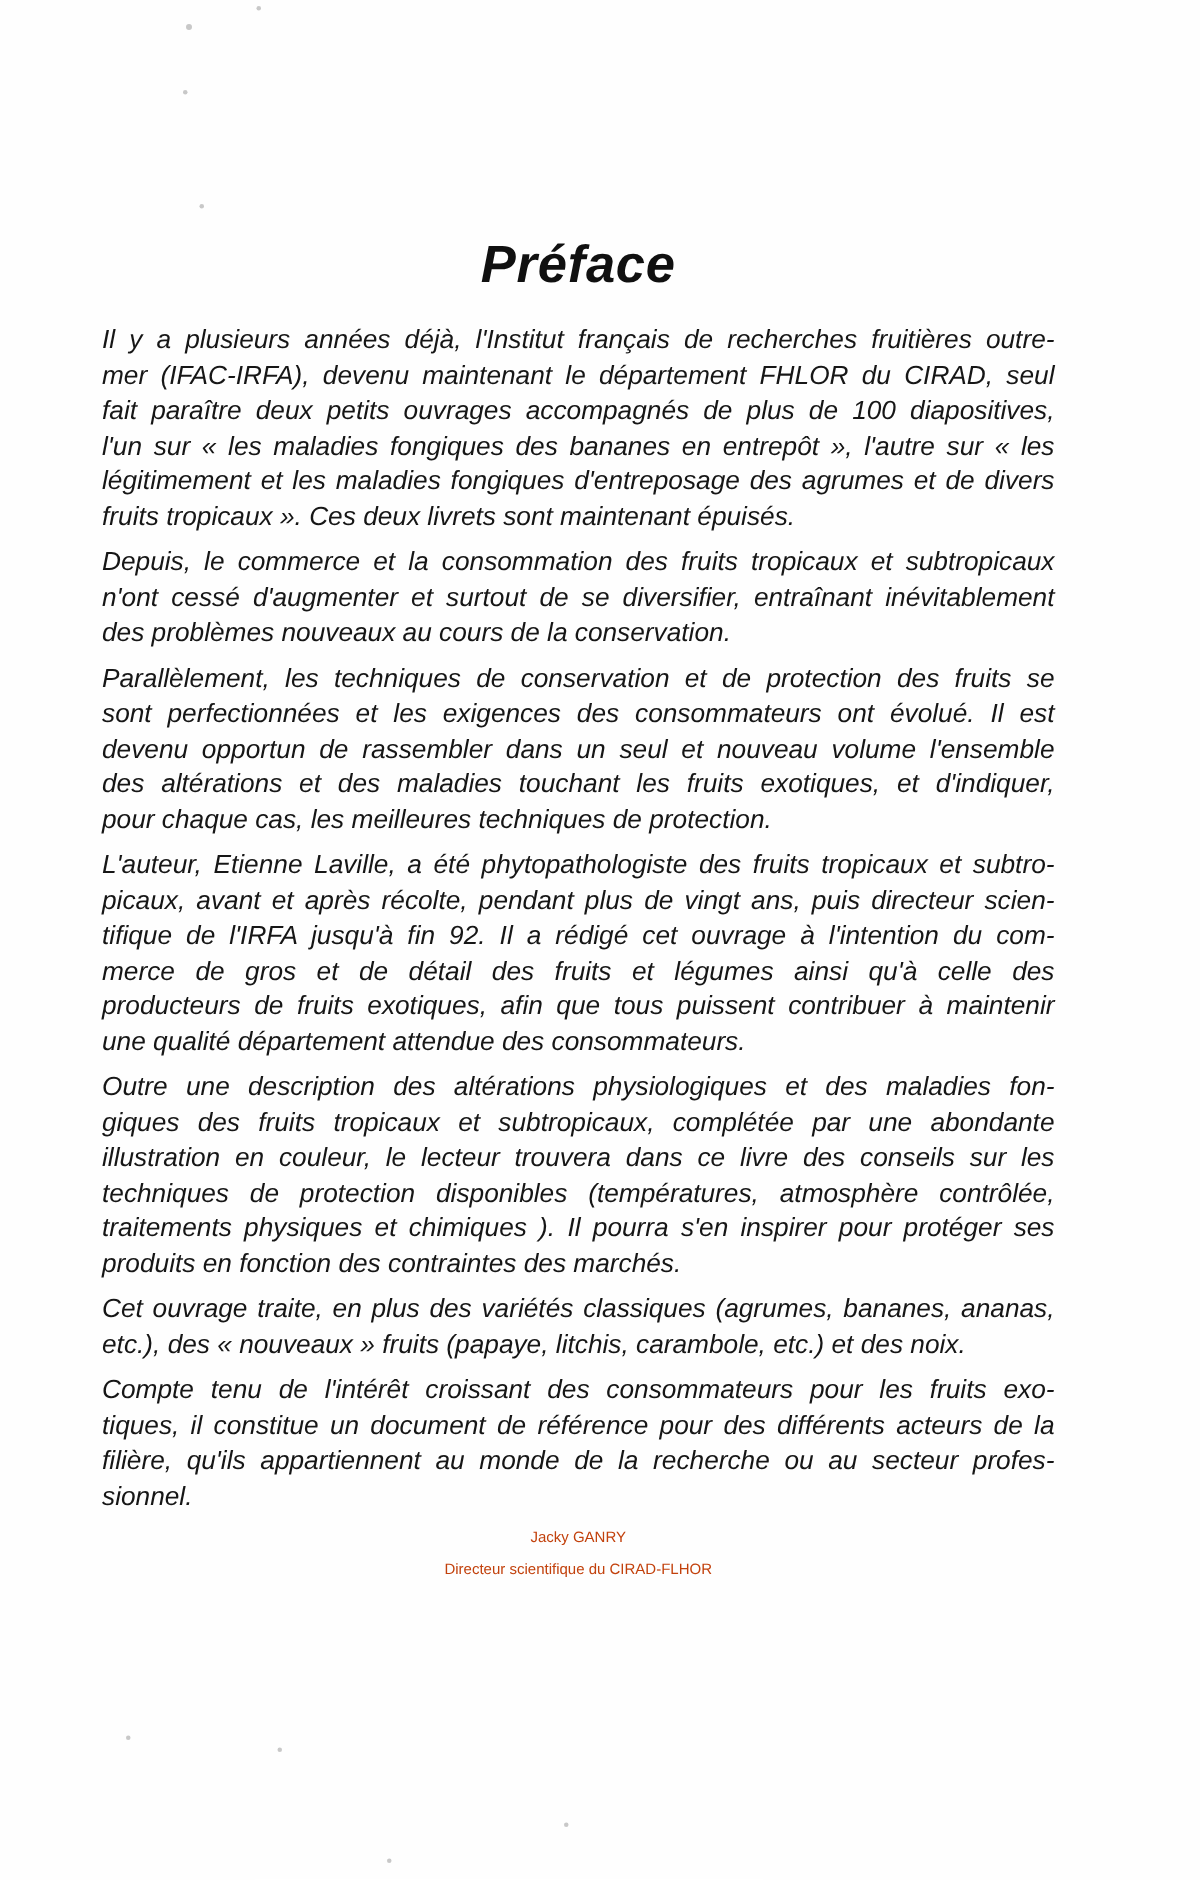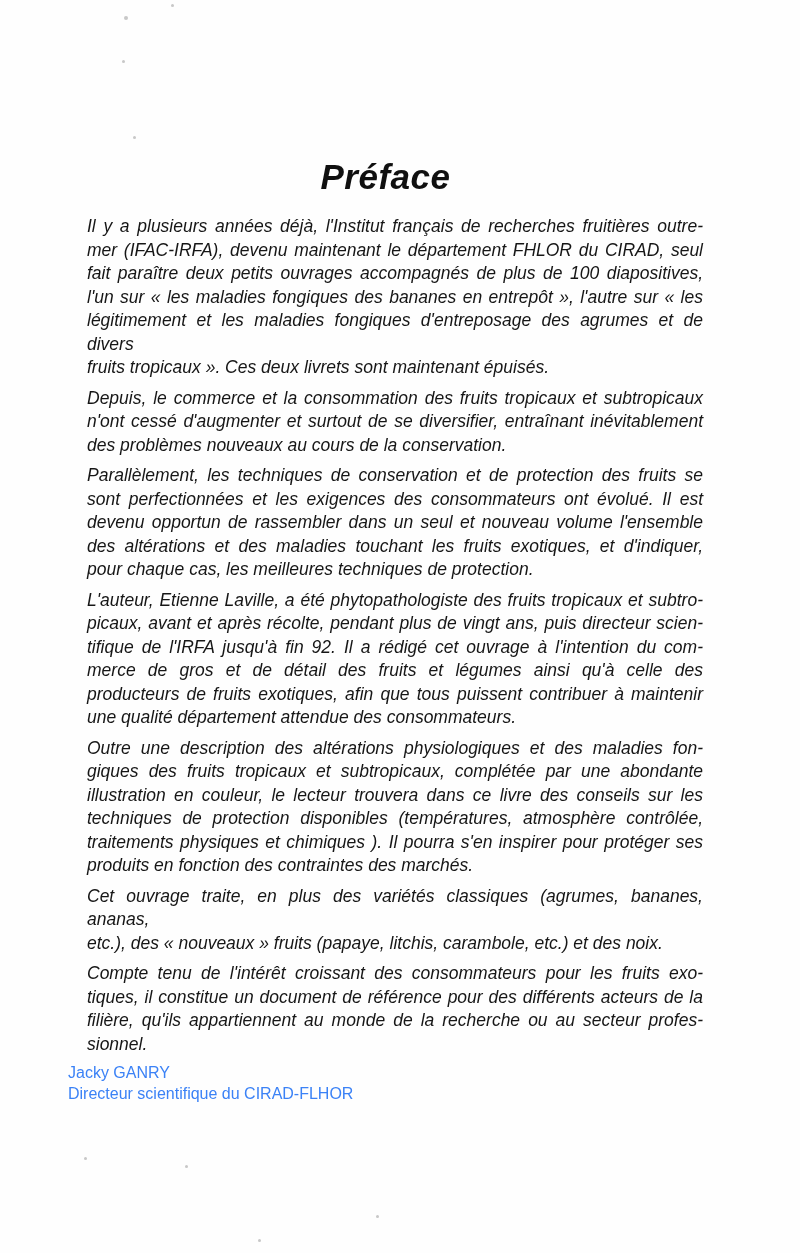--- a/index.html
+++ b/index.html
@@ -39,32 +39,31 @@
     line-height: 23.5px;
     color: #161616;
   }
   .para {
     margin: 0 0 7px 0;
   }
   .line {
     text-align: justify;
     text-align-last: justify;
     white-space: normal;
-    margin-left: 19px;
   }
   .line.last {
     text-align-last: left;
   }
   .signature {
     margin-top: 6px;
-    text-align: left;
+    text-align: center;
     font-style: normal;
-    font-size: 16px;
+    font-size: 10px;
     line-height: 20.5px;
-    color: #3b82f6;
+    color: #c2410c;
   }
   .speck {
     position: absolute;
     background: #9a9a9a;
     border-radius: 50%;
     opacity: 0.55;
   }
 </style>
 </head>
 <body>

